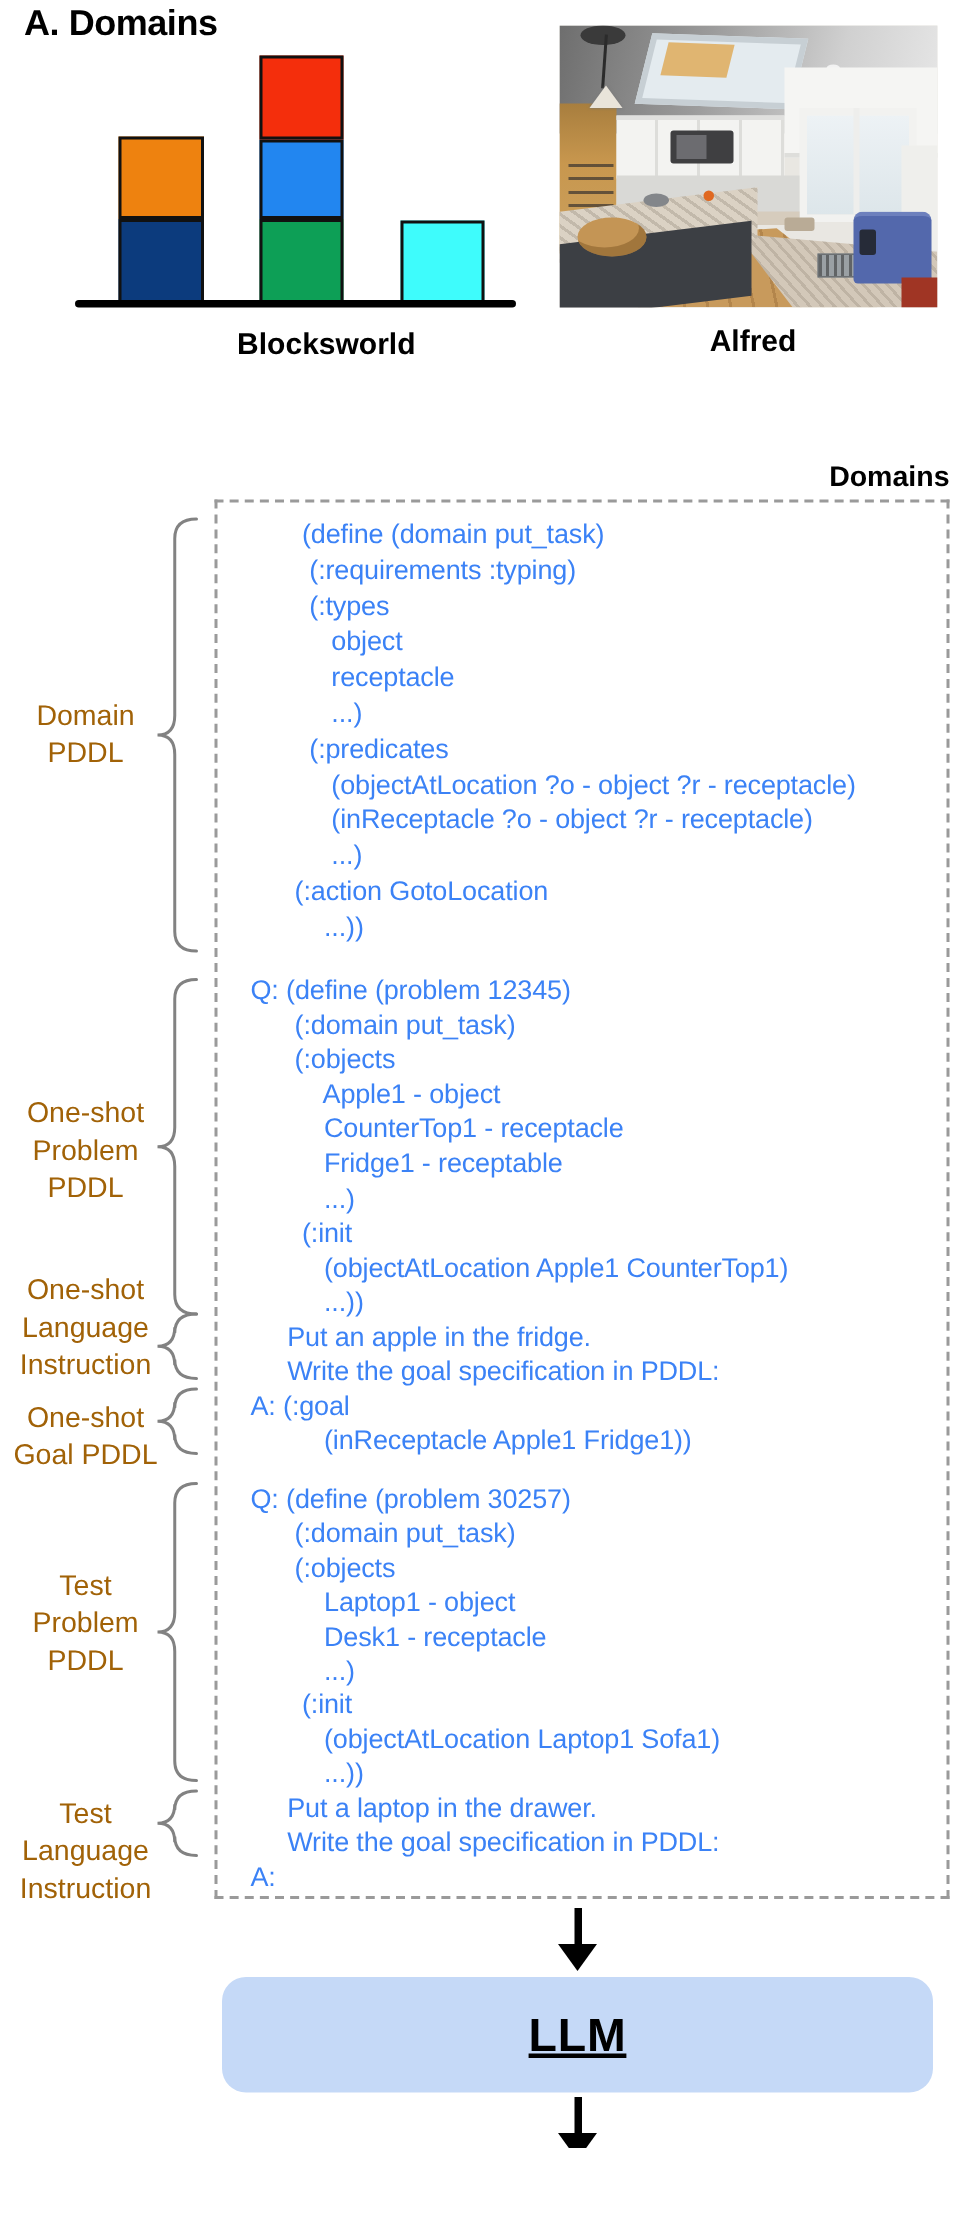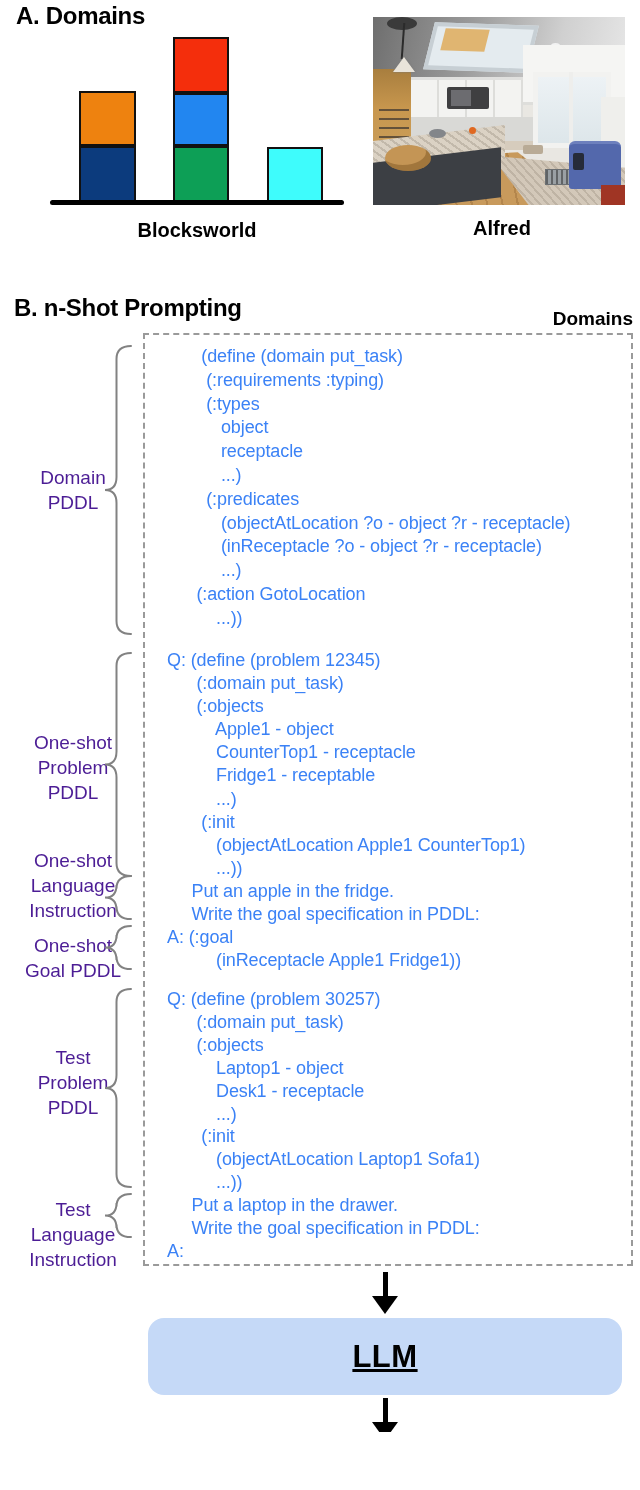--- a/index.html
+++ b/index.html
@@ -16,22 +16,22 @@
   
   #kitchen{position:absolute;left:373px;top:17px;width:252px;height:188px;overflow:hidden;background:#e9e7e2;}
   #kitchen div{position:absolute;}
 
   
   #prompt-box{position:absolute;left:143px;top:333px;width:490px;height:933px;
               border:2px dashed #9a9a9a;box-sizing:border-box;}
   .code{position:absolute;left:167px;margin:0;font-family:"Liberation Sans",sans-serif;
         font-size:18px;color:#3b82f6;white-space:pre;letter-spacing:-0.1px;}
   .lh1{line-height:23.8px;} .lh2{line-height:23.1px;} .lh3{line-height:22.9px;} .lh4{line-height:22px;}
-  .ann{position:absolute;left:16px;width:114px;text-align:center;font-size:19px;line-height:25px;
-       color:#4c1d95;white-space:pre-line;}
+  .ann{position:absolute;left:0;width:114px;text-align:center;font-size:19px;line-height:25px;
+       color:#a16207;white-space:pre-line;}
   .brace{position:absolute;width:30px;overflow:visible;}
   .prompt-tag{position:absolute;right:7px;top:308px;font-weight:bold;font-size:19px;color:#000;}
 
   
   .arrow{position:absolute;width:26px;}
   .arrow .shaft{position:absolute;left:10.5px;top:0;width:5px;background:#000;}
   .arrow .head{position:absolute;left:0;width:0;height:0;border-left:13px solid transparent;
                border-right:13px solid transparent;border-top:18px solid #000;}
 
   #llm-box{position:absolute;left:148px;top:1318px;width:474px;height:77px;border-radius:16px;
@@ -50,21 +50,21 @@
     <div class="block" style="left: 79px; top: 146px; width: 57px; height: 56px; background: rgb(12, 59, 125);"></div>
     <div class="block" style="left: 79px; top: 91px; width: 57px; height: 55px; background: rgb(238, 130, 15);"></div>
 
     <div class="block" style="left: 173px; top: 146px; width: 56px; height: 56px; background: rgb(13, 159, 86);"></div>
     <div class="block" style="left: 173px; top: 93px; width: 56px; height: 53px; background: rgb(34, 134, 240);"></div>
     <div class="block" style="left: 173px; top: 37px; width: 56px; height: 56px; background: rgb(244, 46, 12);"></div>
 
     <div class="block" style="left: 267px; top: 147px; width: 56px; height: 55px; background: rgb(62, 252, 252);"></div>
     <div id="baseline"></div>
   </div>
-  <div class="abs imglabel" style="left:117px;top:219px;width:160px;">Blocksworld</div>
+  <div class="abs imglabel" style="left:117px;top:219px;width:160px;text-align:right;">Blocksworld</div>
 
   <div id="kitchen">
     <div style="left:0;top:0;width:252px;height:72px;background:linear-gradient(103deg,#6e6e6e 0%,#9b9b9b 38%,#d0d0d0 72%,#e7e7e7 100%);"></div>
     <div style="left:56px;top:7px;width:104px;height:47px;transform:skew(-14deg,2deg);background:#e4ebef;border:4px solid #c7cfd4;box-sizing:border-box;"></div>
     <div style="left:70px;top:12px;width:44px;height:22px;transform:skew(-14deg,2deg);background:#e0b571;"></div>
     <div style="left:178px;top:26px;width:9px;height:5px;border-radius:50%;background:#f2f2f2;"></div>
     <div style="left:205px;top:42px;width:9px;height:5px;border-radius:50%;background:#ededed;"></div>
 
     <div style="left:0;top:52px;width:38px;height:100px;background:linear-gradient(#a87e3e,#c8974e 40%,#caa05e);"></div>
     <div style="left:6px;top:92px;width:30px;height:40px;background:repeating-linear-gradient(#4a3f33 0 2px,rgba(0,0,0,0) 2px 9px);opacity:.8;"></div>
@@ -98,21 +98,20 @@
     <div style="left:12px;top:128px;width:46px;height:26px;border-radius:50%;background:#c49555;box-shadow:inset -5px -6px 0 rgba(120,80,30,.45);"></div>
     <div style="left:56px;top:112px;width:17px;height:9px;border-radius:50%;background:#83868a;"></div>
     <div style="left:96px;top:110px;width:7px;height:7px;border-radius:50%;background:#e06820;"></div>
 
     <div style="left:14px;top:0;width:30px;height:13px;border-radius:50%;background:#3a3a3a;"></div>
     <div style="left:29px;top:6px;width:2px;height:36px;background:#2b2b2b;transform:rotate(4deg);"></div>
     <div style="left:20px;top:40px;width:0;height:0;border-left:11px solid transparent;border-right:11px solid transparent;border-bottom:15px solid #e9e4da;filter:drop-shadow(0 0 1px #777);"></div>
   </div>
   <div class="abs imglabel" style="left:442px;top:217px;width:120px;">Alfred</div>
 
-  <div class="abs heading" style="left:14px;top:294px;">B. n-Shot Prompting</div>
   <div class="prompt-tag">Domains</div>
 
   <div id="prompt-box"></div>
 
   <div class="ann" style="top:465px;">Domain
 PDDL</div>
   <div class="ann" style="top:730px;">One-shot
 Problem
 PDDL</div>
   <div class="ann" style="top:848px;">One-shot

